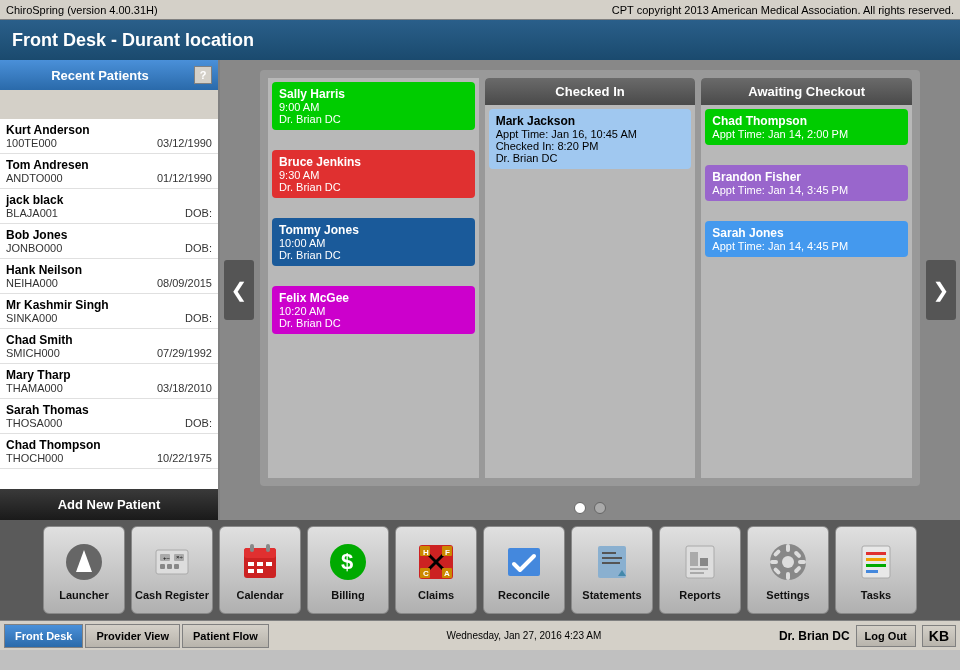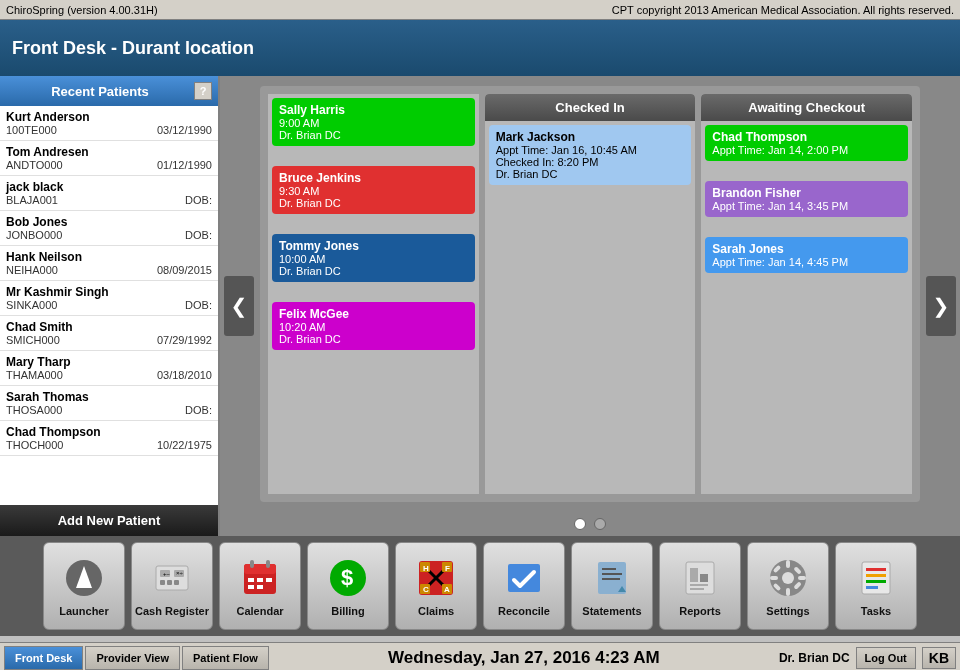--- a/index.html
+++ b/index.html
@@ -17,21 +17,21 @@
     }
     #titlebar span { font-size: 11px; }
 
     
     #appheader {
       background: linear-gradient(to bottom, #2a5f8a, #1a4a6e);
       color: white;
       padding: 6px 12px;
       font-size: 18px;
       font-weight: bold;
-      height: 56px;
+      height: 40px;
       display: flex;
       align-items: center;
     }
 
     
     #main {
       display: flex;
       height: 460px;
       background: #c0c0c0;
     }
@@ -60,20 +60,21 @@
       background: #d4d0c8;
       border: 1px solid #808080;
       width: 18px; height: 18px;
       display: flex; align-items: center; justify-content: center;
       font-size: 11px; font-weight: bold; cursor: pointer;
     }
     #patient-list {
       flex: 1;
       overflow-y: auto;
       background: white;
+      margin-top: 29px;
     }
     .patient-item {
       padding: 4px 6px;
       border-bottom: 1px solid #e0e0e0;
       cursor: pointer;
     }
     .patient-name { font-weight: bold; font-size: 12px; }
     .patient-meta { font-size: 11px; color: #333; display: flex; justify-content: space-between; }
     #add-patient-btn {
       background: linear-gradient(to bottom, #3a3a3a, #1a1a1a);
@@ -221,43 +222,42 @@
 
     
     #statusbar {
       height: 30px;
       background: #d4d0c8;
       border-top: 1px solid #808080;
       display: flex;
       align-items: center;
       gap: 2px;
       padding: 0 4px;
-      margin-top: 6px;
     }
     .status-tab {
       background: linear-gradient(to bottom, #d4d0c8, #b8b4ac);
       border: 1px solid #808080;
       padding: 3px 10px;
       font-size: 11px;
       font-weight: bold;
       cursor: pointer;
       height: 24px;
       display: flex; align-items: center;
     }
     .status-tab.active {
       background: linear-gradient(to bottom, #4a90d9, #2a6aaa);
       color: white;
     }
     #statusbar-center {
       flex: 1;
       display: flex;
       align-items: center;
       justify-content: center;
-      font-size: 17px;
-      font-weight: bold;
+      font-size: 10px;
+      font-weight: normal;
     }
     #statusbar-right {
       display: flex;
       align-items: center;
       gap: 6px;
       font-size: 12px;
       font-weight: bold;
     }
     .logout-btn {
       background: linear-gradient(to bottom, #d4d0c8, #b8b4ac);

